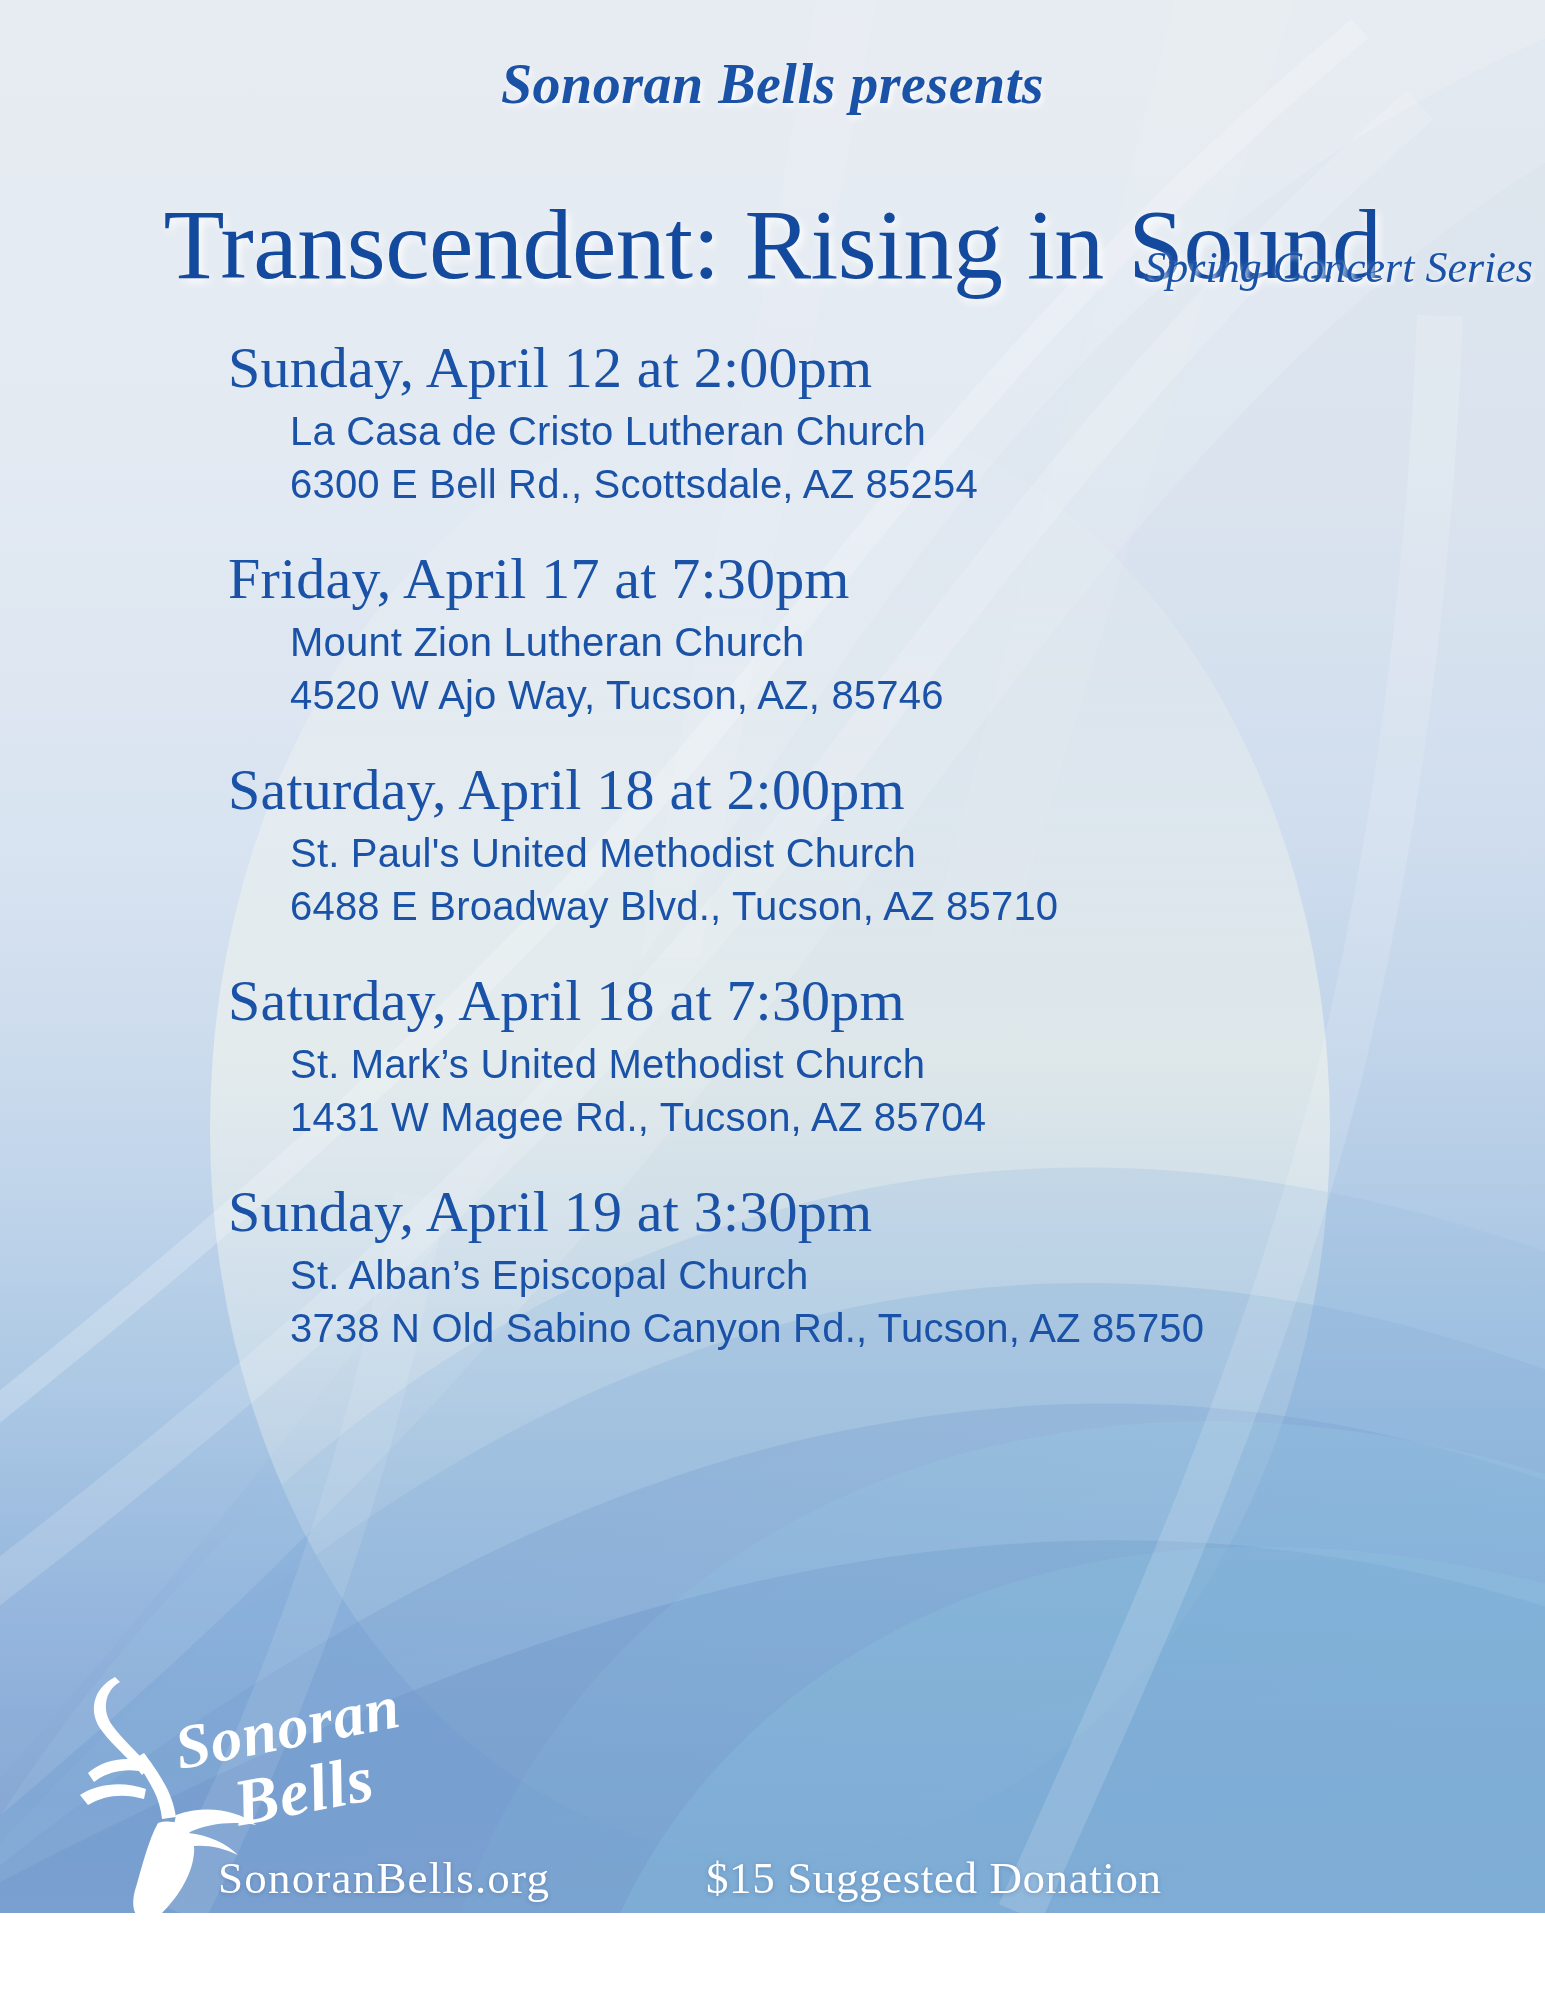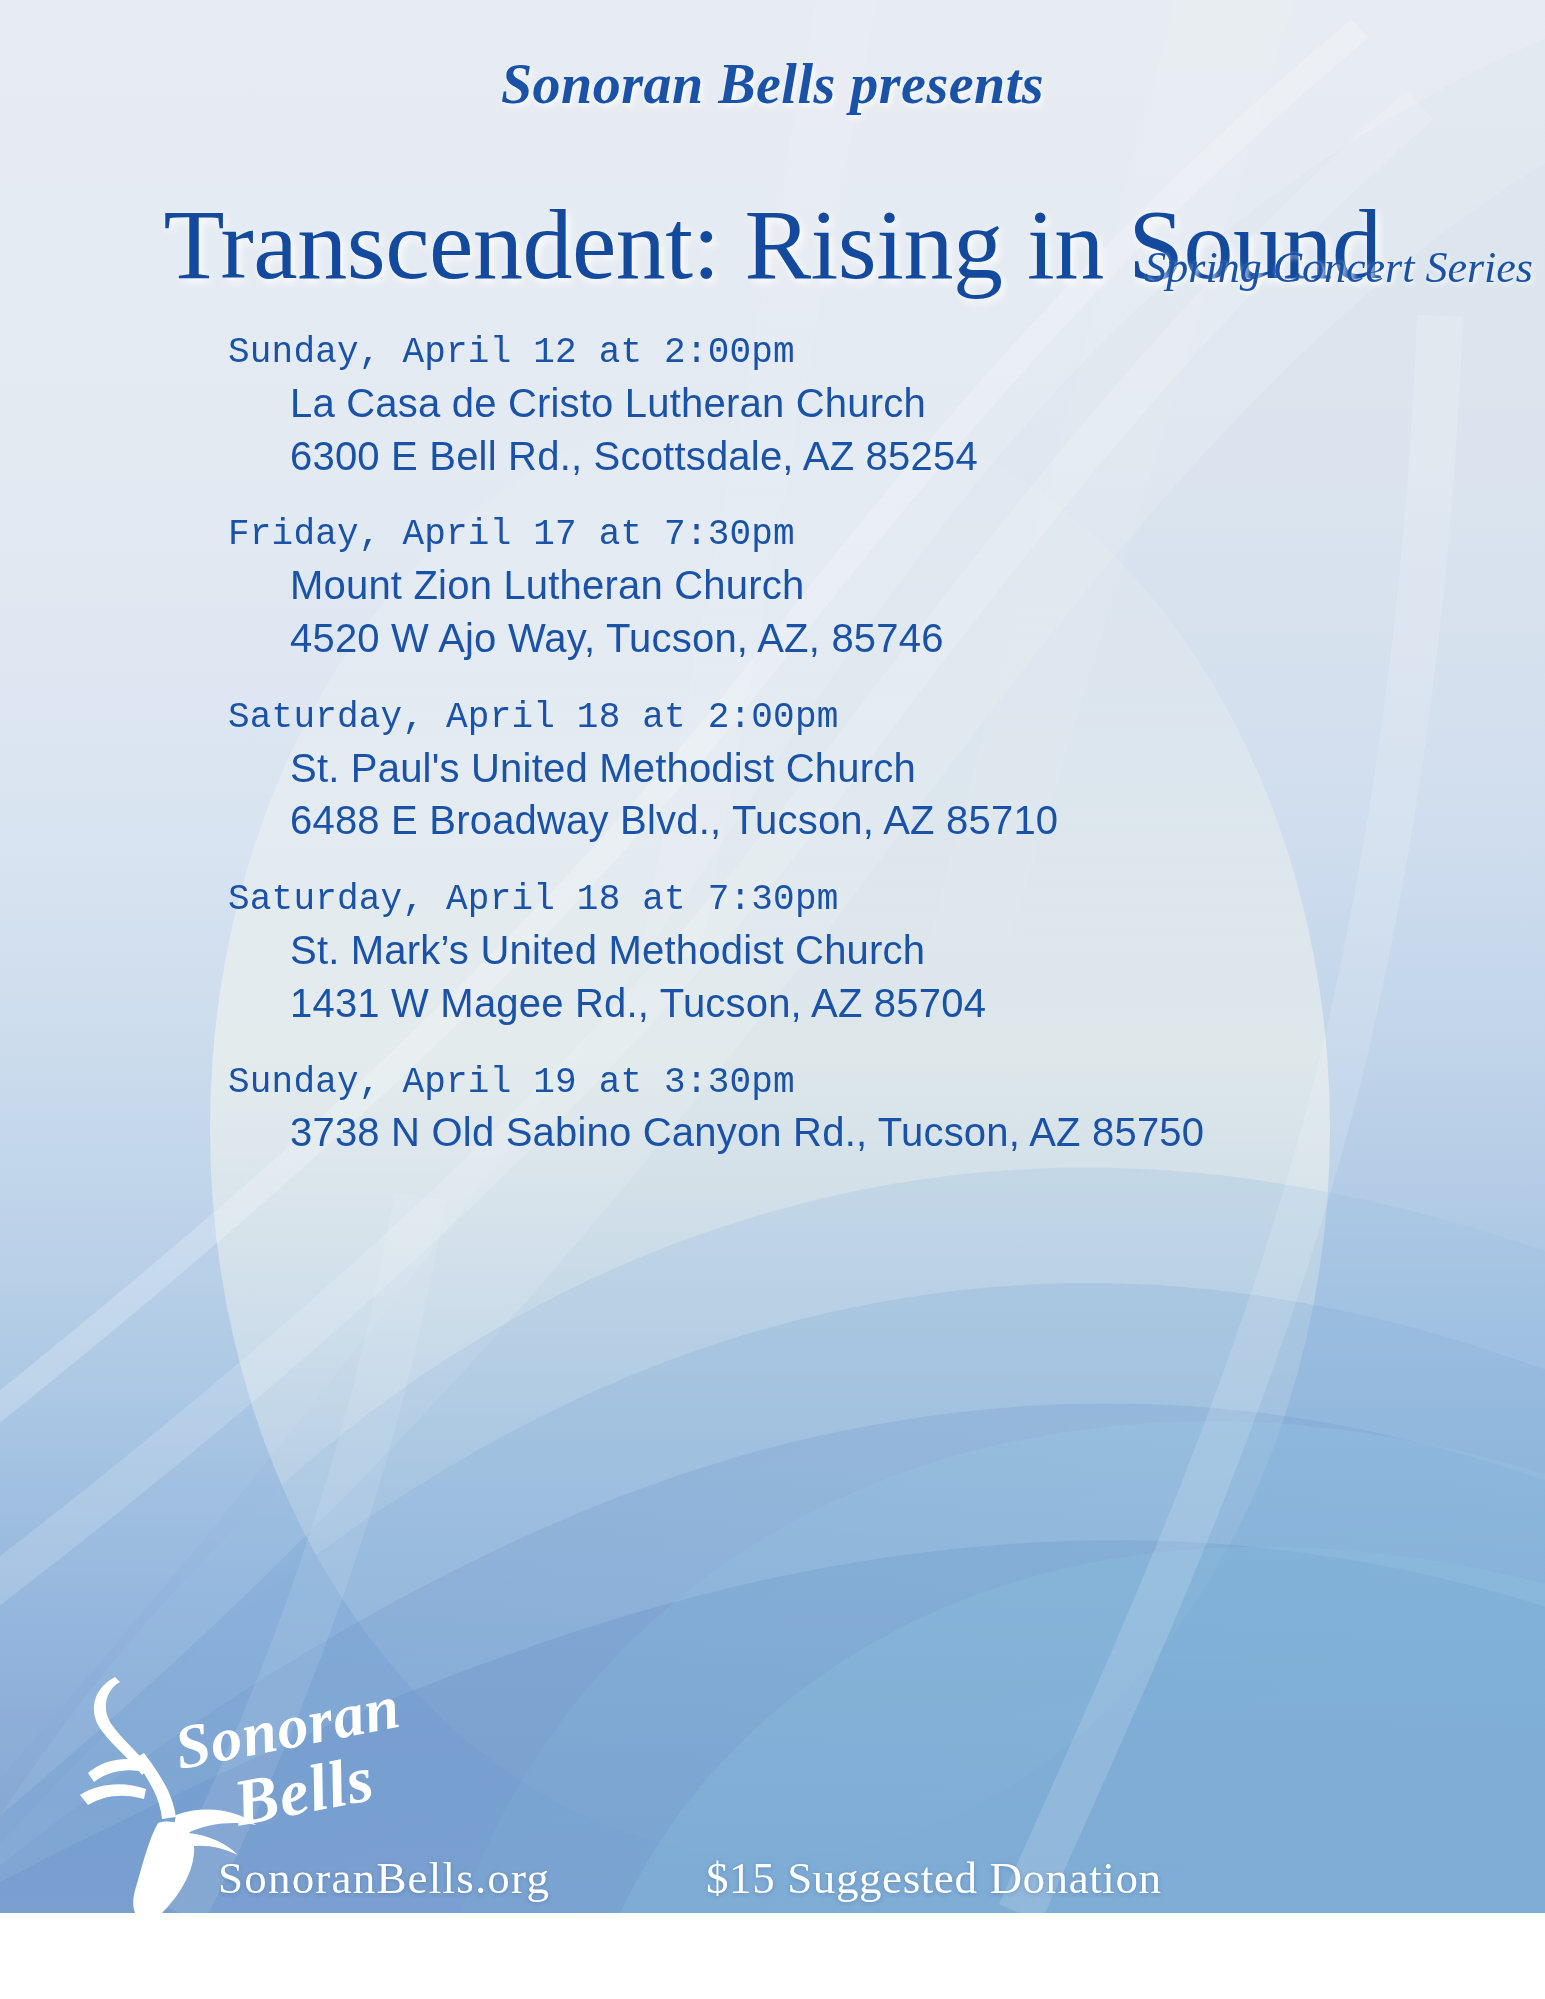--- a/index.html
+++ b/index.html
@@ -98,22 +98,22 @@
     left: 0;
     right: 0;
   }
 
   .concert {
     margin-bottom: 30px;
     padding-left: 228px;
   }
 
   .c-when {
-    font-family: Liberation Mono, monospace;
-    font-size: 36px;
+    font-family: Liberation Serif, serif;
+    font-size: 58px;
     line-height: 1.30;
     color: #1a52a8;
     letter-spacing: 0.2px;
     white-space: nowrap;
   }
 
   .c-venue,
   .c-addr {
     font-family: "Liberation Sans", sans-serif;
     font-size: 40px;
@@ -235,20 +235,21 @@
       </div>
 
       <div class="concert">
         <div class="c-when">Saturday, April 18 at 7:30pm</div>
         <div class="c-venue">St. Mark’s United Methodist Church</div>
         <div class="c-addr">1431 W Magee Rd., Tucson, AZ 85704</div>
       </div>
 
       <div class="concert">
         <div class="c-when">Sunday, April 19 at 3:30pm</div>
+        <div class="c-venue">St. Alban’s Episcopal Church</div>
         <div class="c-addr">3738 N Old Sabino Canyon Rd., Tucson, AZ 85750</div>
       </div>
 
     </div>
 
     <div class="logo-wrap">
       <svg width="360" height="270" viewBox="0 0 360 270" xmlns="http://www.w3.org/2000/svg">
         <g fill="#ffffff">
 
           <path d="M57,22 C34,34 30,58 44,76 C56,92 74,106 84,120 L92,112

